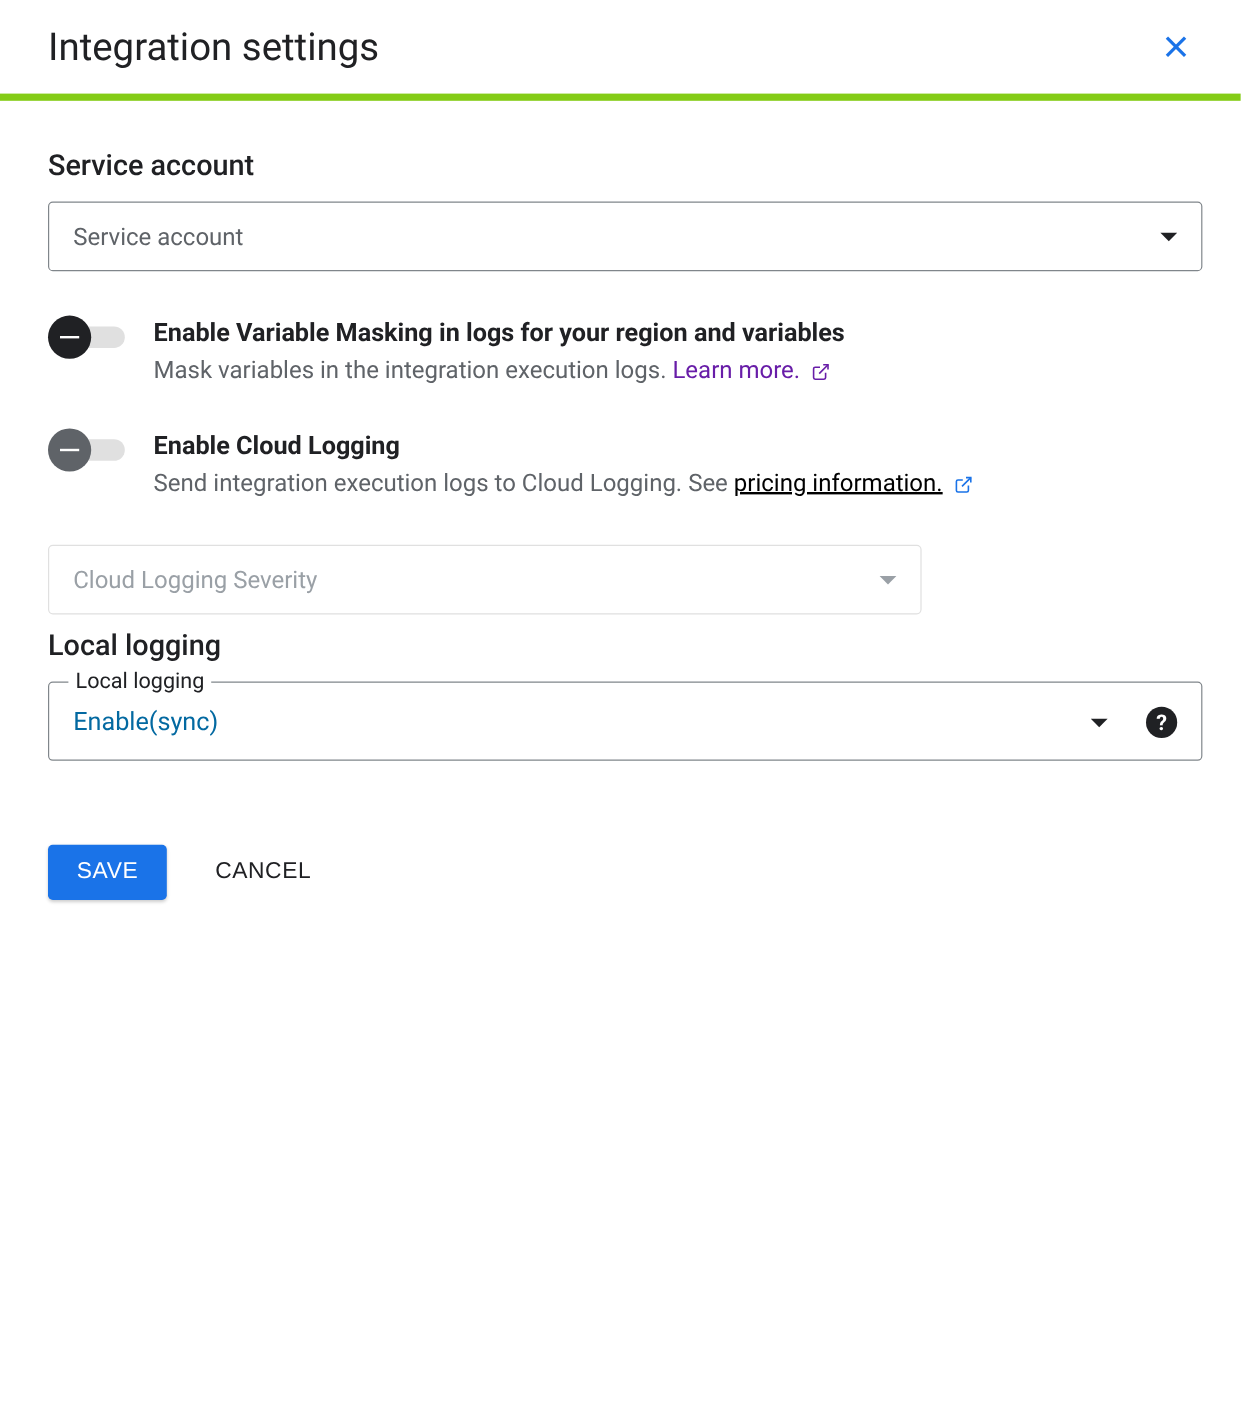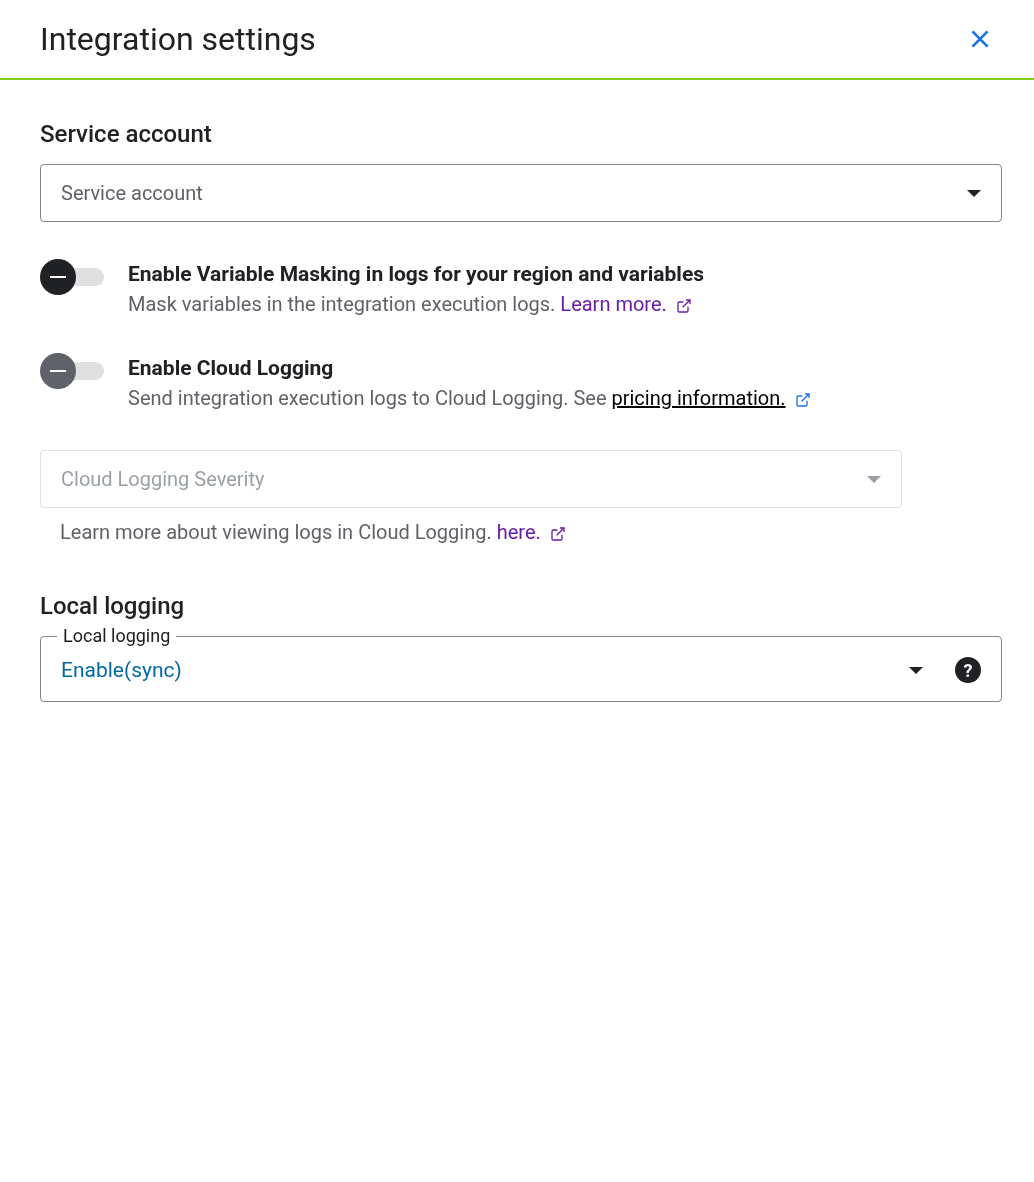--- a/index.html
+++ b/index.html
@@ -7,21 +7,21 @@
       font-family: 'Google Sans', Roboto, Arial, sans-serif;
       background: #fff;
       color: #202124;
       width: 1034px;
     }
     .header {
       display: flex;
       justify-content: space-between;
       align-items: center;
       padding: 20px 40px;
-      border-bottom: 2px solid #84cc16;
+      border-bottom: 6px solid #84cc16;
     }
     .header h1 {
       font-size: 32px;
       font-weight: 400;
     }
     .close-btn {
       width: 28px;
       height: 28px;
       cursor: pointer;
       color: #1a73e8;
@@ -122,21 +122,21 @@
       text-decoration: underline;
     }
     .ext-icon {
       display: inline-block;
       width: 16px;
       height: 16px;
       margin-left: 4px;
       vertical-align: middle;
     }
     .dropdown-disabled {
-      width: 862px;
+      width: 728px;
       border: 1px solid #e0e0e0;
       border-radius: 4px;
       padding: 16px 20px;
       font-size: 20px;
       color: #9aa0a6;
       display: flex;
       justify-content: space-between;
       align-items: center;
       background: #fff;
       margin-bottom: 12px;
@@ -288,33 +288,29 @@
           <line x1="10" y1="14" x2="21" y2="3"></line>
         </svg>
       </div>
     </div>
   </div>
 
   <div class="dropdown-disabled">
     <span>Cloud Logging Severity</span>
     <span class="arrow"></span>
   </div>
-  <div class="helper-text">
-    <span>Learn more about viewing logs in Cloud Logging. </span><a class="link-purple">here.</a>
-    <svg class="ext-icon" viewBox="0 0 24 24" fill="none" stroke="#681da8" stroke-width="2">
-      <path d="M18 13v6a2 2 0 0 1-2 2H5a2 2 0 0 1-2-2V8a2 2 0 0 1 2-2h6"></path>
-      <polyline points="15 3 21 3 21 9"></polyline>
-      <line x1="10" y1="14" x2="21" y2="3"></line>
-    </svg>
-  </div>
 
   <div class="section-title">Local logging</div>
   <div class="outlined-select">
     <span class="floating-label">Local logging</span>
     <span class="value">Enable(sync)</span>
     <div class="right">
       <span class="arrow"></span>
       <div class="help-icon">?</div>
     </div>
   </div>
 
+  <div class="buttons">
+    <button class="btn-save">SAVE</button>
+    <button class="btn-cancel">CANCEL</button>
+  </div>
 
 </div>
 
 </body></html>

